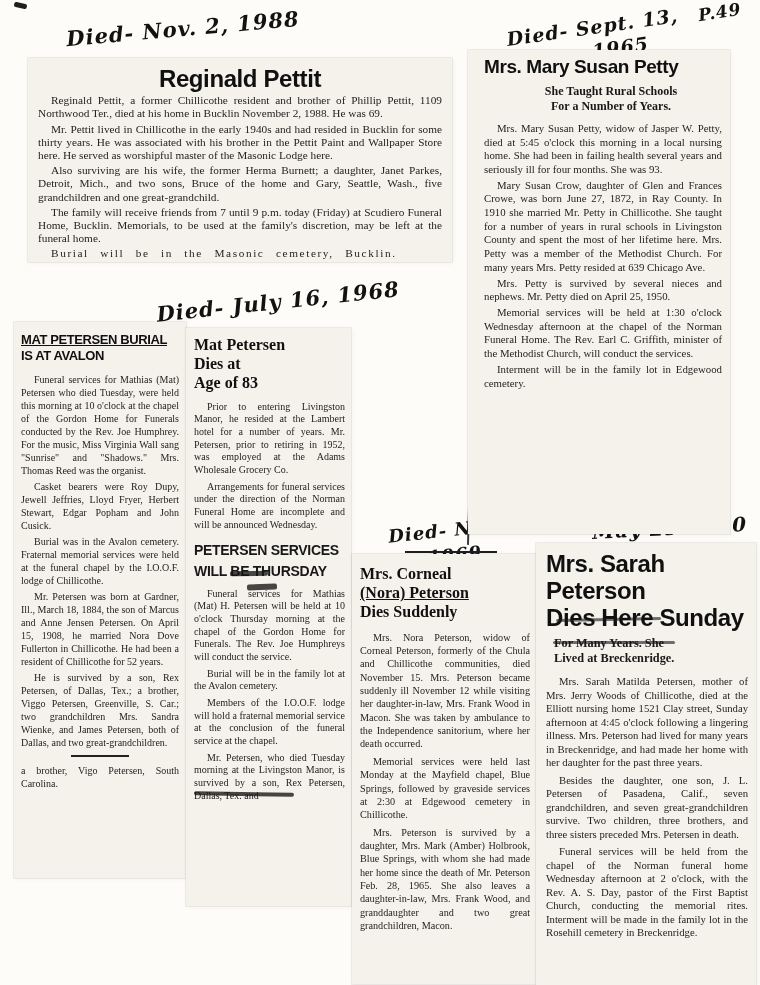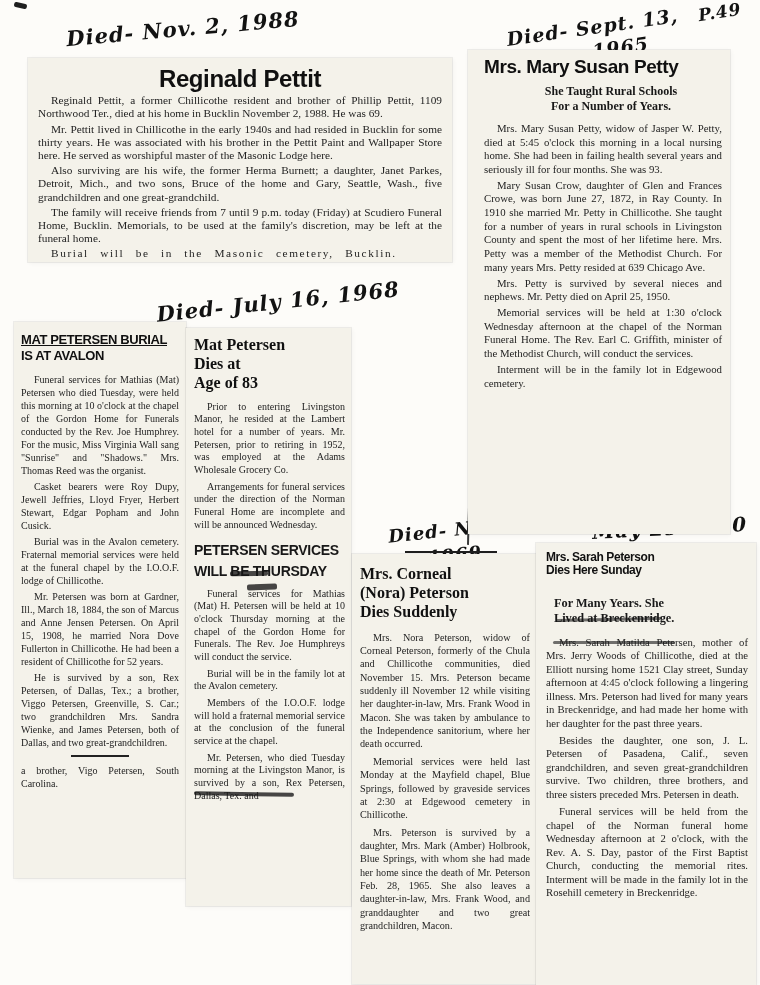--- a/index.html
+++ b/index.html
@@ -33,21 +33,21 @@
   .c-dies{left:186px;top:328px;width:165px;height:578px;padding:6px 6px 0 8px;}
   .c-dies h2{margin:2px 0 8px 0;font-size:16px;line-height:1.18;}
   .c-dies .subhead{font-family:"Liberation Sans",sans-serif;font-size:14px;line-height:1.5;margin:8px 0 6px 0;letter-spacing:-0.3px;}
   .c-dies p{font-size:10px;line-height:1.27;margin-bottom:4px;}
   
   .c-nora{left:352px;top:554px;width:186px;height:430px;padding:8px 8px 0 8px;}
   .c-nora h2{margin:2px 0 9px 0;font-size:16px;line-height:1.2;}
   .c-nora p{font-size:10.2px;line-height:1.31;margin-bottom:4px;}
   
   .c-sarah{left:536px;top:543px;width:220px;height:442px;padding:8px 8px 0 10px;}
-  .c-sarah h1{margin:0 0 18px 0;font-size:12px;line-height:1.12;}
+  .c-sarah h1{margin:0 0 4px 0;font-size:24px;line-height:1.12;}
   .c-sarah .subhead{font-size:12.3px;margin:4px 0 9px 8px;}
   .c-sarah p{font-size:10.7px;line-height:1.26;margin-bottom:4px;}
 </style>
 </head>
 <body>
 
 <div class="page">
 
   <div class="hline" style="left:14px;top:3px;width:13px;height:5px;transform:rotate(12deg);border-radius:2px;"></div>
 
@@ -138,21 +138,21 @@
     </div>
     <p class="body">Funeral services for Mathias (Mat) H. Petersen will be held at 10 o'clock Thursday morning at the chapel of the Gordon Home for Funerals. The Rev. Joe Humphreys will conduct the service.</p>
     <p class="body">Burial will be in the family lot at the Avalon cemetery.</p>
     <p class="body">Members of the I.O.O.F. lodge will hold a fraternal memorial service at the conclusion of the funeral service at the chapel.</p>
     <p class="body">Mr. Petersen, who died Tuesday morning at the Livingston Manor, is survived by a son, Rex Petersen, Dallas, Tex. and</p>
   </div>
 
   <div class="clip c-nora">
     <h2 class="head-serif">
       <span style="display:block;">Mrs. Corneal</span>
-      <span style="display:block;">(Nora) Peterson</span>
+      <span style="display:block;text-decoration:underline;">(Nora) Peterson</span>
       <span style="display:block;">Dies Suddenly</span>
     </h2>
     <p class="body">Mrs. Nora Peterson, widow of Corneal Peterson, formerly of the Chula and Chillicothe communities, died November 15. Mrs. Peterson became suddenly ill November 12 while visiting her daughter-in-law, Mrs. Frank Wood in Macon. She was taken by ambulance to the Independence sanitorium, where her death occurred.</p>
     <p class="body">Memorial services were held last Monday at the Mayfield chapel, Blue Springs, followed by graveside services at 2:30 at Edgewood cemetery in Chillicothe.</p>
     <p class="body">Mrs. Peterson is survived by a daughter, Mrs. Mark (Amber) Holbrook, Blue Springs, with whom she had made her home since the death of Mr. Peterson Feb. 28, 1965. She also leaves a daughter-in-law, Mrs. Frank Wood, and granddaughter and two great grandchildren, Macon.</p>
   </div>
 
   <div class="clip c-sarah">
     <h1 class="head-sans">
       <span style="display:block;">Mrs. Sarah Peterson</span>

